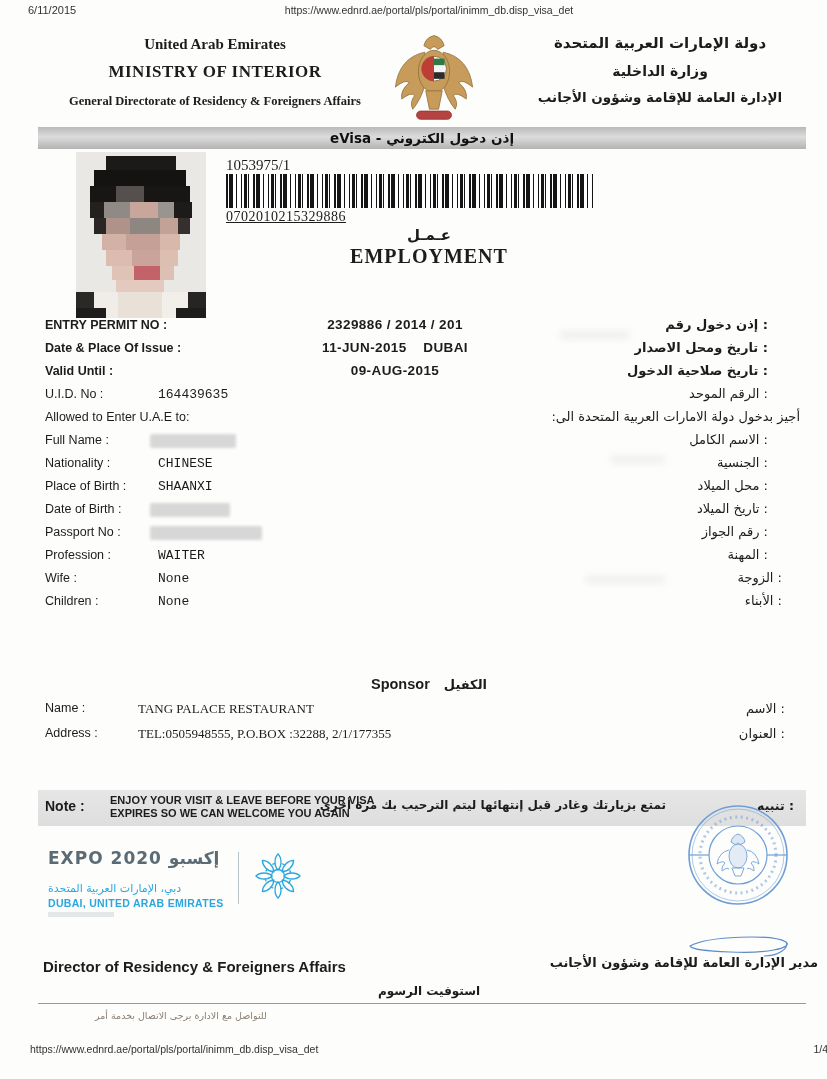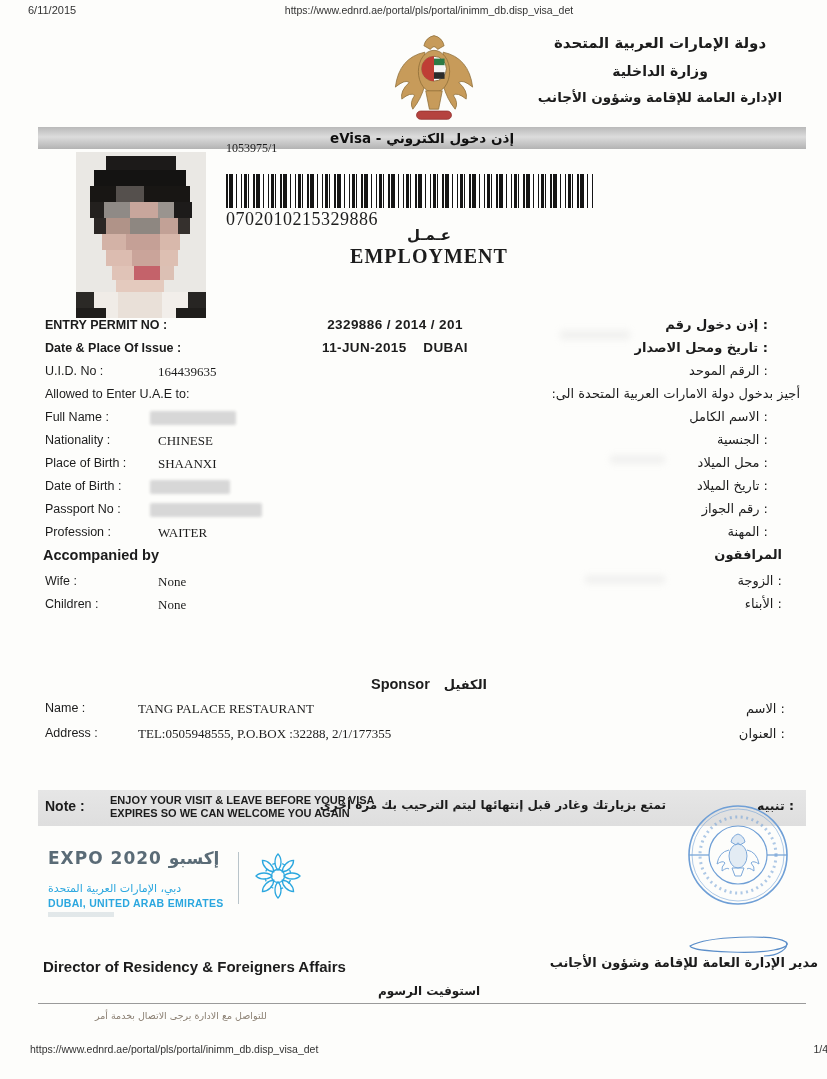--- a/index.html
+++ b/index.html
@@ -29,37 +29,37 @@
   .emblem{top:30px;left:388px;}
 
   
   .banner{top:127px;left:38px;width:768px;height:22px;
           background:linear-gradient(#b9b9b9,#dcdcdc 45%,#b3b3b3);
           display:flex;align-items:center;justify-content:center;
           font-size:13.5px;font-weight:bold;color:#101010;}
 
   
   .photo{top:152px;left:76px;width:130px;height:166px;background:#eae8e4;}
-  .visa-no{top:141px;left:226px;font-size:12px;}
+  .visa-no{top:157px;left:226px;font-size:15px;}
   .barcode{top:174px;left:226px;width:368px;height:34px;
      background:repeating-linear-gradient(to right,
        #151515 0 2px,#fff 2px 3px,#151515 3px 7px,#fff 7px 10px,
        #151515 10px 11px,#fff 11px 15px,#151515 15px 16px,#fff 16px 18px,
        #151515 18px 21px,#fff 21px 22px,#151515 22px 23px,#fff 23px 27px);}
-  .barcode-num{top:209px;left:226px;font-size:18px;letter-spacing:.5px;}
+  .barcode-num{top:209px;left:226px;font-size:14px;letter-spacing:.5px;text-decoration:underline;}
 
   .title-ar{top:226px;left:0;width:100%;text-align:center;font-size:15px;font-weight:bold;}
   .title-en{top:245px;left:0;width:100%;text-align:center;font-size:20px;font-weight:bold;letter-spacing:1px;}
 
   
   .fields{top:316px;left:0;width:827px;}
   .frow{position:relative;height:23px;}
   .frow.tall{height:26px;}
   .fl{position:absolute;left:45px;top:2px;font-size:12.5px;}
-  .fv{position:absolute;left:158px;top:2px;font-family:Liberation Serif, serif;font-size:13px;text-align:right;}
+  .fv{position:absolute;left:158px;top:2px;font-family:Liberation Mono, monospace;font-size:13px;text-align:right;}
   .fv-mid{position:absolute;left:310px;top:1px;width:170px;text-align:center;
           font-size:13.5px;font-weight:bold;letter-spacing:.4px;white-space:pre;}
   .fa{position:absolute;right:59px;top:1px;font-size:13px;}
   .fa-wide{position:absolute;right:27px;top:1px;font-size:13px;}
   .sec-title{position:absolute;left:43px;top:1px;font-size:14.5px;font-weight:bold;}
   .sec-title-ar{position:absolute;right:45px;top:1px;font-size:13px;font-weight:bold;}
   .redacted{position:absolute;left:150px;top:3px;height:14px;background:#d7d7d7;
             filter:blur(1.5px);border-radius:2px;}
 
   
@@ -99,20 +99,25 @@
   .artifact{background:#cfcfcf;filter:blur(3px);opacity:.25;border-radius:2px;}
 </style>
 </head>
 <body>
 
 <div class="page">
 
   <div class="abs print-date">6/11/2015</div>
   <div class="abs print-url">https://www.ednrd.ae/portal/pls/portal/inimm_db.disp_visa_det</div>
 
+  <div class="abs hdr-en serif b">
+    <div class="l1">United Arab Emirates</div>
+    <div class="l2">MINISTRY OF INTERIOR</div>
+    <div class="l3">General Directorate of Residency &amp; Foreigners Affairs</div>
+  </div>
 
   <div class="abs emblem">
     <svg width="92" height="94" viewBox="0 0 100 102">
       <g fill="#c79b5a" stroke="#8a6a35" stroke-width="0.8">
         <path d="M40 24 Q12 30 8 62 Q19 53 23 57 Q13 66 15 75 Q25 67 29 71 Q23 79 27 86 Q36 75 40 60 Z"></path>
         <path d="M60 24 Q88 30 92 62 Q81 53 77 57 Q87 66 85 75 Q75 67 71 71 Q77 79 73 86 Q64 75 60 60 Z"></path>
         <path d="M50 6 Q59 8 61 17 L54 21 Q50 15 46 21 L39 17 Q41 8 50 6 Z"></path>
         <ellipse cx="50" cy="45" rx="17" ry="23"></ellipse>
         <path d="M41 66 L59 66 L55 86 L45 86 Z"></path>
       </g>
@@ -183,20 +188,25 @@
       <span class="fl b">ENTRY PERMIT NO :</span>
       <span class="fv-mid">2329886 / 2014 / 201</span>
       <span class="fa ar b">إذن دخول رقم :</span>
     </div>
     <div class="frow">
       <span class="fl b">Date &amp; Place Of Issue :</span>
       <span class="fv-mid">11-JUN-2015    DUBAI</span>
       <span class="fa ar b">تاريخ ومحل الاصدار :</span>
     </div>
     <div class="frow">
+      <span class="fl b">Valid Until :</span>
+      <span class="fv-mid">09-AUG-2015</span>
+      <span class="fa ar b">تاريخ صلاحية الدخول :</span>
+    </div>
+    <div class="frow">
       <span class="fl">U.I.D. No :</span>
       <span class="fv">164439635</span>
       <span class="fa ar">الرقم الموحد :</span>
     </div>
     <div class="frow">
       <span class="fl">Allowed to Enter U.A.E to:</span>
       <span class="fa-wide ar" dir="rtl">أجيز بدخول دولة الامارات العربية المتحدة الى:</span>
     </div>
     <div class="frow">
       <span class="fl">Full Name :</span>
@@ -222,24 +232,20 @@
       <span class="fl">Passport No :</span>
       <span class="redacted" style="width:112px;"></span>
       <span class="fa ar">رقم الجواز :</span>
     </div>
     <div class="frow">
       <span class="fl">Profession :</span>
       <span class="fv">WAITER</span>
       <span class="fa ar">المهنة :</span>
     </div>
 
-    <div class="frow tall">
-      <span class="sec-title">Accompanied by</span>
-      <span class="sec-title-ar ar">المرافقون</span>
-    </div>
     <div class="frow">
       <span class="fl">Wife :</span>
       <span class="fv">None</span>
       <span class="fa ar" style="right:45px;">الزوجة :</span>
     </div>
     <div class="frow">
       <span class="fl">Children :</span>
       <span class="fv">None</span>
       <span class="fa ar" style="right:45px;">الأبناء :</span>
     </div>

